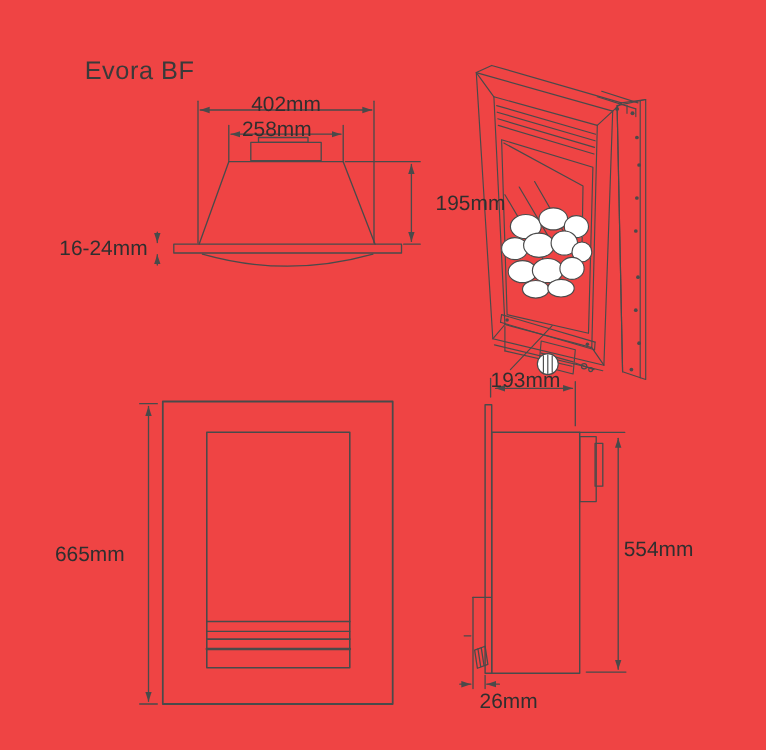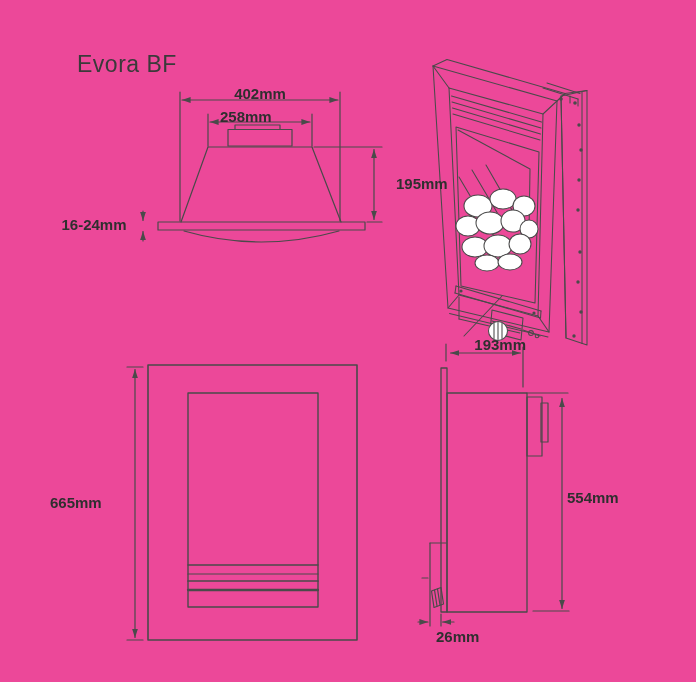--- a/index.html
+++ b/index.html
@@ -1,38 +1,38 @@
 <!DOCTYPE html>
 <html><head>
 <meta charset="utf-8">
 <style>
   html,body{margin:0;padding:0;background:#fff;}
   .canvas{
     position:relative;
     width:696px;height:682px;
-    background:#ec4899;
+    background:#ef4444;
     font-family:"Liberation Sans", sans-serif;
     overflow:hidden;
   }
   .product-title{
     position:absolute;left:77px;top:51px;
     font-size:23px;font-weight:400;color:#3a3a3a;
     letter-spacing:.5px;white-space:nowrap;
   }
   .dim-label{
     position:absolute;
-    font-size:15px;font-weight:700;color:#2f2f2f;
+    font-size:19px;font-weight:400;color:#2f2f2f;
     white-space:nowrap;line-height:1;
   }
   .dl-402{left:220px;top:86px;width:80px;text-align:center;}
   .dl-258{left:220px;top:109px;width:80px;text-align:left;}
   .dl-195{left:396px;top:176px;}
   .dl-1624{left:52px;top:217px;width:84px;text-align:center;}
   .dl-665{left:50px;top:495px;width:78px;}
-  .dl-193{left:446px;top:337px;width:80px;text-align:right;}
+  .dl-193{left:446px;top:337px;width:80px;text-align:left;}
   .dl-554{left:567px;top:490px;}
   .dl-26{left:417px;top:629px;margin-left:19px;}
   svg{position:absolute;left:0;top:0;}
 </style>
 </head>
 <body>
 
 <div class="canvas">
 
   <div class="product-title">Evora BF</div>

